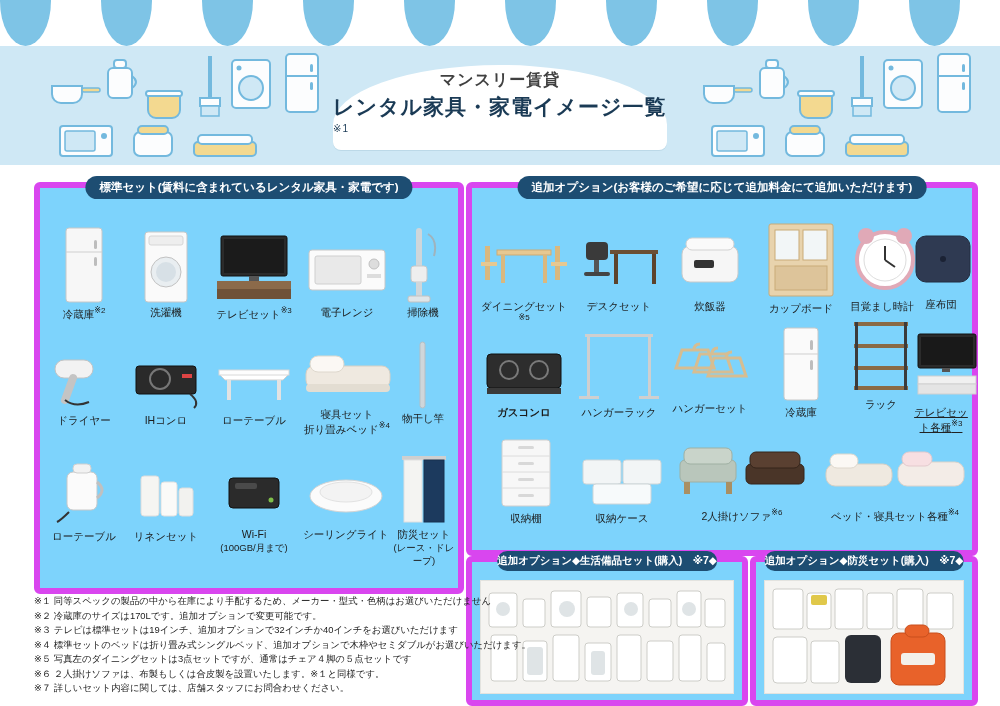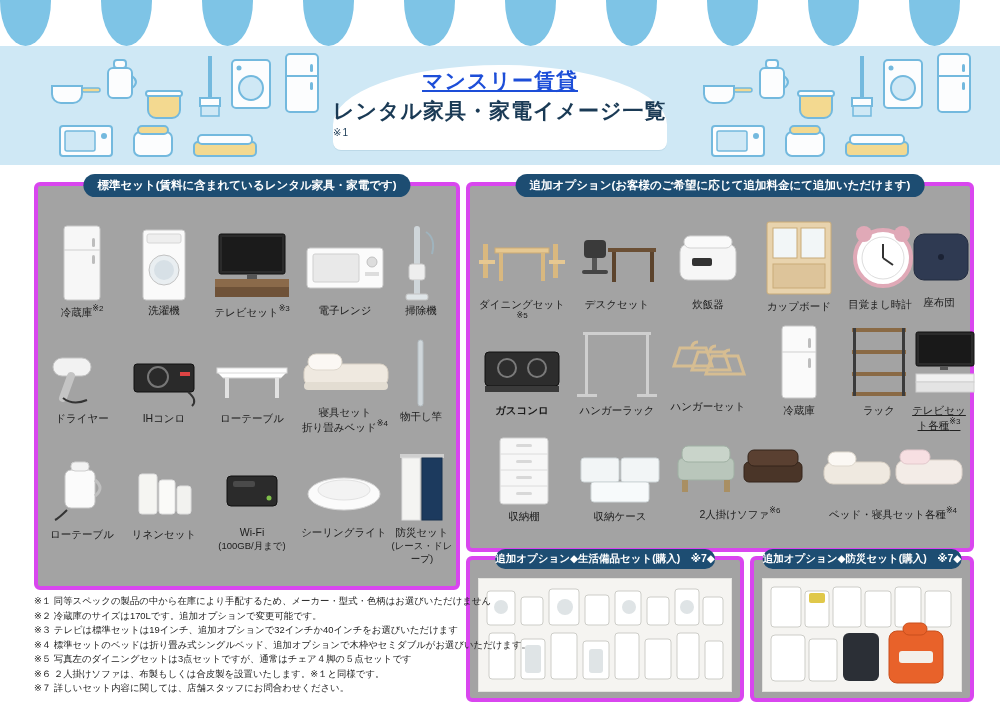--- a/index.html
+++ b/index.html
@@ -36,27 +36,27 @@
   .bannerIcons{position:absolute;top:46px;left:0;width:1000px;height:119px;}
   .ico{position:absolute;opacity:.95;}
   .ico svg{display:block;}
   .titlePlate{
     position:absolute;left:333px;top:65px;width:334px;height:85px;
     background:#ffffff;border-radius:50% 50% 8px 8px/70% 70% 8px 8px;
     box-shadow:0 1px 0 #bcd9e8;
     display:flex;flex-direction:column;align-items:center;justify-content:center;
     gap:2px;
   }
-  .titlePlate .l1{font-size:21px;font-weight:bold;color:#1d4ed8;letter-spacing:1px;text-decoration:underline;}
+  .titlePlate .l1{font-size:16px;font-weight:bold;color:#404040;letter-spacing:1px;}
   .titlePlate .l2{font-size:21px;font-weight:bold;color:#1a3a55;letter-spacing:1px;}
   .titlePlate .l2 sup{font-size:10px;vertical-align:super;font-weight:normal;}
 
   
   .panel{
-    position:absolute;border:4px solid #d946ef;border-radius:6px;background:#a3a3a3;
+    position:absolute;border:6px solid #d946ef;border-radius:6px;background:#7dd3fc;
   }
   .panel>.head{
     position:absolute;left:50%;transform:translateX(-50%);top:-12px;
     background:#1d4d72;color:#fff;border-radius:12px;
     font-size:11.5px;font-weight:bold;padding:4px 14px;white-space:nowrap;
   }
   .cell{position:absolute;text-align:center;}
   .cell .art{position:relative;margin:0 auto;}
   .cell .cap{
     font-size:10.5px;line-height:1.25;color:#1b1b1b;margin-top:2px;white-space:pre-line;
@@ -518,21 +518,21 @@
     <div class="art">
       <svg width="54" height="80" viewBox="0 0 54 80">
           <rect x="10" y="4" width="34" height="72" rx="3" fill="#fafafa" stroke="#c8c8c8"></rect>
           <path d="M10 30h34" stroke="#cfcfcf"></path>
           <rect x="36" y="16" width="3" height="10" rx="1.5" fill="#bdbdbd"></rect>
           <rect x="36" y="36" width="3" height="10" rx="1.5" fill="#bdbdbd"></rect>
         </svg>
     </div>
     <div class="cap"><span>冷蔵庫</span></div>
   </div>
-  <div class="cell" style="left:374px;top:136px;width:70px;">
+  <div class="cell" style="left:374px;top:128px;width:70px;">
     <div class="art">
       <svg width="70" height="80" viewBox="0 0 70 80">
           <rect x="8" y="6" width="54" height="4" fill="#8a6a45"></rect>
           <rect x="8" y="28" width="54" height="4" fill="#8a6a45"></rect>
           <rect x="8" y="50" width="54" height="4" fill="#8a6a45"></rect>
           <rect x="8" y="70" width="54" height="4" fill="#8a6a45"></rect>
           <rect x="9" y="6" width="3" height="68" fill="#3b3b3b"></rect>
           <rect x="58" y="6" width="3" height="68" fill="#3b3b3b"></rect>
         </svg>
     </div>

